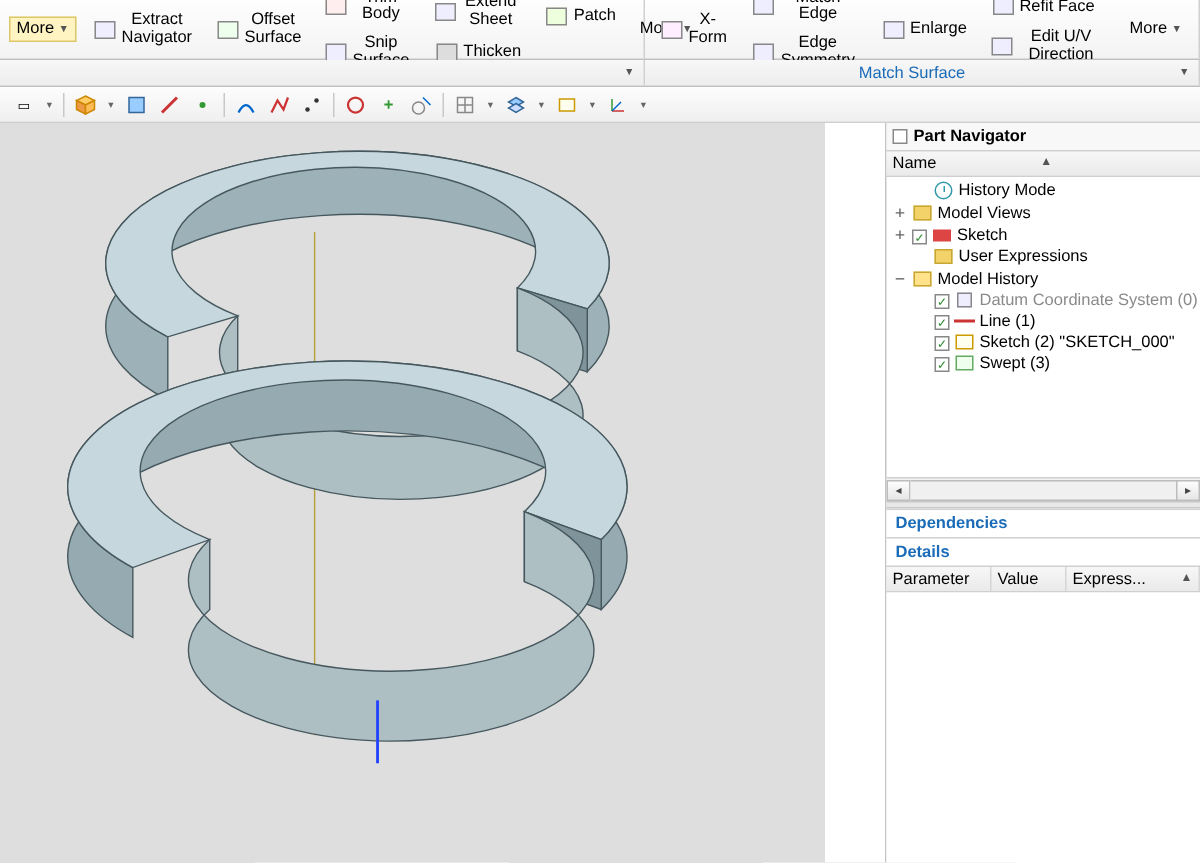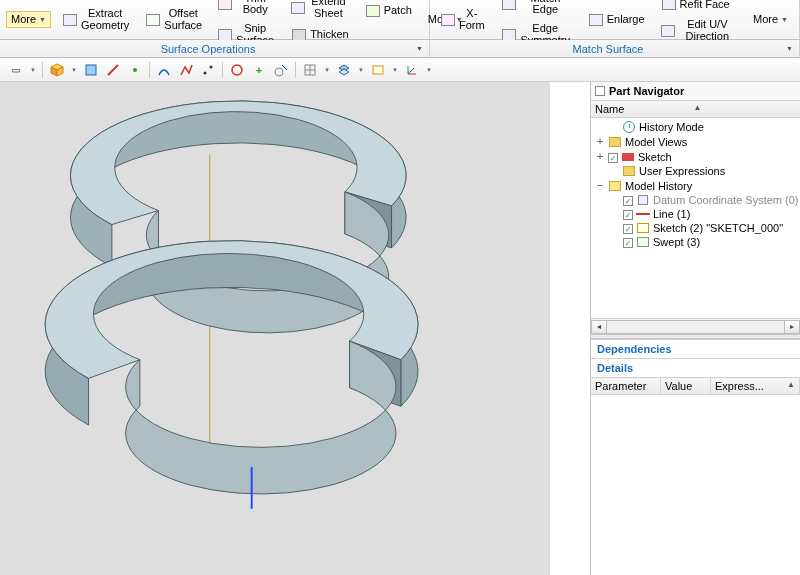--- a/index.html
+++ b/index.html
@@ -75,21 +75,21 @@
   <div class="ribbon-group" style="width:430px">
     <div class="ribbon-btn highlight">
       <span class="lbl">More</span>
         <span class="more-arrow">▼</span>
     </div>
     <div class="ribbon-btn">
       <span class="icon">
           <span class="ic-box"></span>
         </span>
       <span class="lbl">Extract
-Geometry</span>
+Navigator</span>
     </div>
     <div class="ribbon-btn">
       <span class="icon">
           <span class="ic-box" style="background:#efe"></span>
         </span>
       <span class="lbl">Offset
 Surface</span>
     </div>
     <div style="display:flex;flex-direction:column;gap:1px">
       <div class="ribbon-btn">
@@ -177,21 +177,20 @@
     </div>
     <div class="ribbon-btn">
       <span class="lbl">More</span>
         <span class="more-arrow">▼</span>
     </div>
   </div>
 </div>
 
 <div class="group-label-row">
   <div class="group-label-cell group-label-left">
-    <span class="group-label">Surface Operations</span>
     <span class="more-drop">▼</span>
   </div>
   <div class="group-label-cell group-label-right">
     <span class="group-label">Match Surface</span>
     <span class="more-drop">▼</span>
   </div>
 </div>
 
 <div class="qtoolbar">
   <div class="qbtn">

